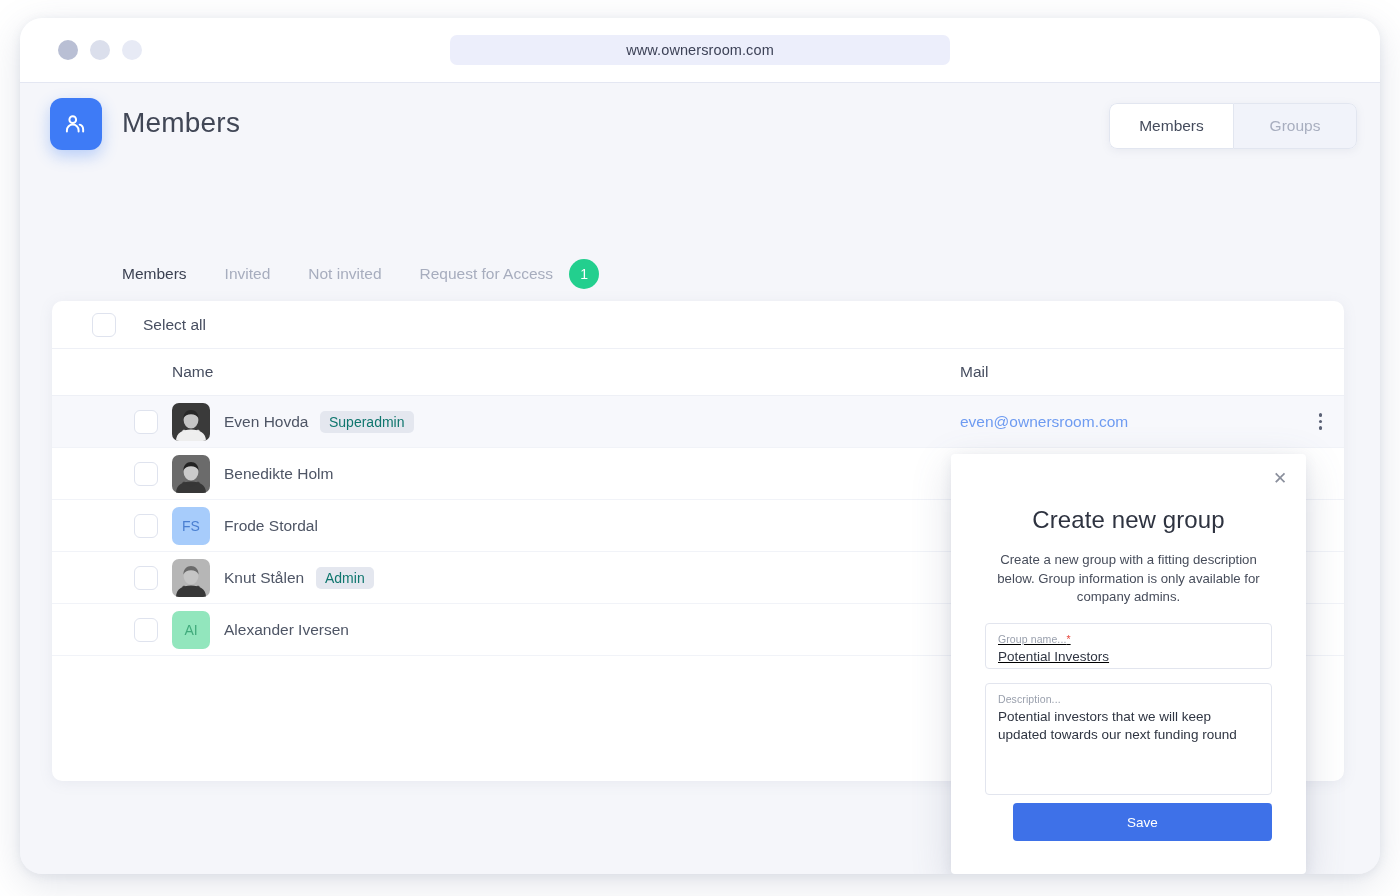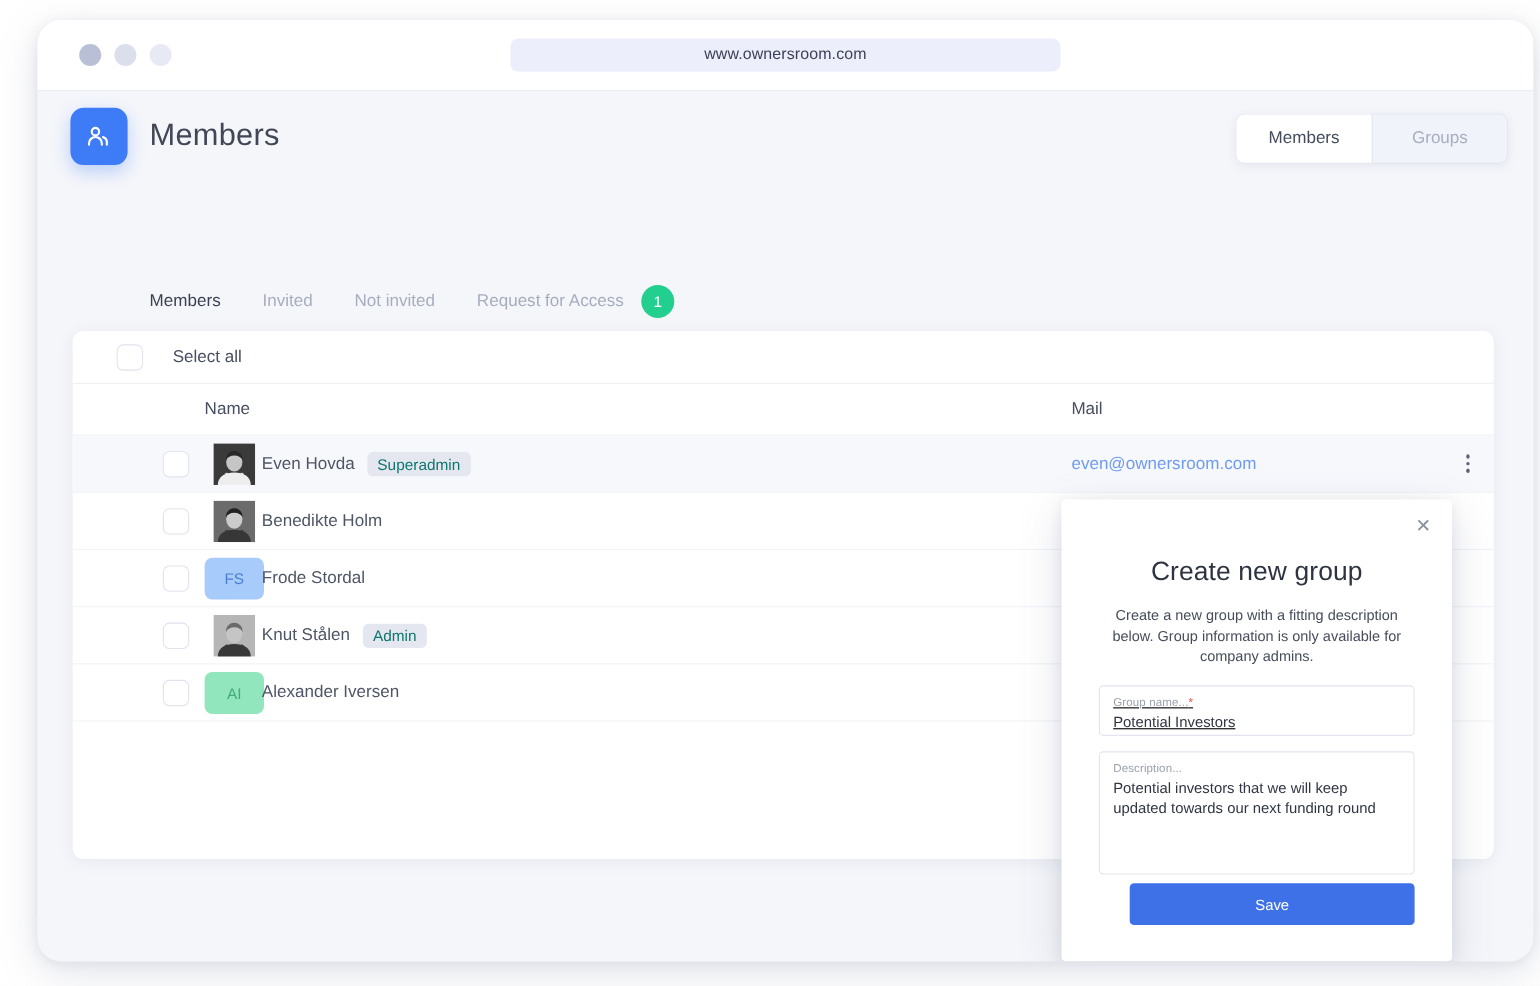--- a/index.html
+++ b/index.html
@@ -6,21 +6,21 @@
   html, body {
     width: 1400px; height: 896px;
     background: #ffffff;
     font-family: "Liberation Sans", sans-serif;
     overflow: hidden;
   }
 
   
   .browser-window {
     position: absolute;
-    left: 34px; top: 18px;
+    left: 20px; top: 18px;
     width: 1360px; height: 856px;
     background: #f5f6fa;
     border-radius: 22px;
     box-shadow: 0 10px 38px rgba(110,120,150,0.20), 0 2px 10px rgba(110,120,150,0.12);
     overflow: hidden;
   }
 
   .title-bar {
     position: relative;
     height: 65px;
@@ -139,21 +139,21 @@
   .row {
     position: relative;
     height: 52px;
     display: flex; align-items: center;
     border-bottom: 1px solid #f1f3f8;
   }
   .row.highlight { background: #f7f8fc; }
   .row .cb { position: absolute; left: 82px; }
   .avatar {
     position: absolute; left: 120px;
-    width: 54px; height: 38px;
+    width: 38px; height: 38px;
     border-radius: 7px;
     overflow: hidden;
     display: flex; align-items: center; justify-content: center;
     font-size: 14px; font-weight: 500;
   }
   .avatar.init-fs { background: #a7ccfb; color: #4a7fd1; }
   .avatar.init-ai { background: #92e6bd; color: #41ab7c; }
   .avatar.photo { filter: grayscale(100%); }
   .avatar svg { display: block; }
   .row-name {

